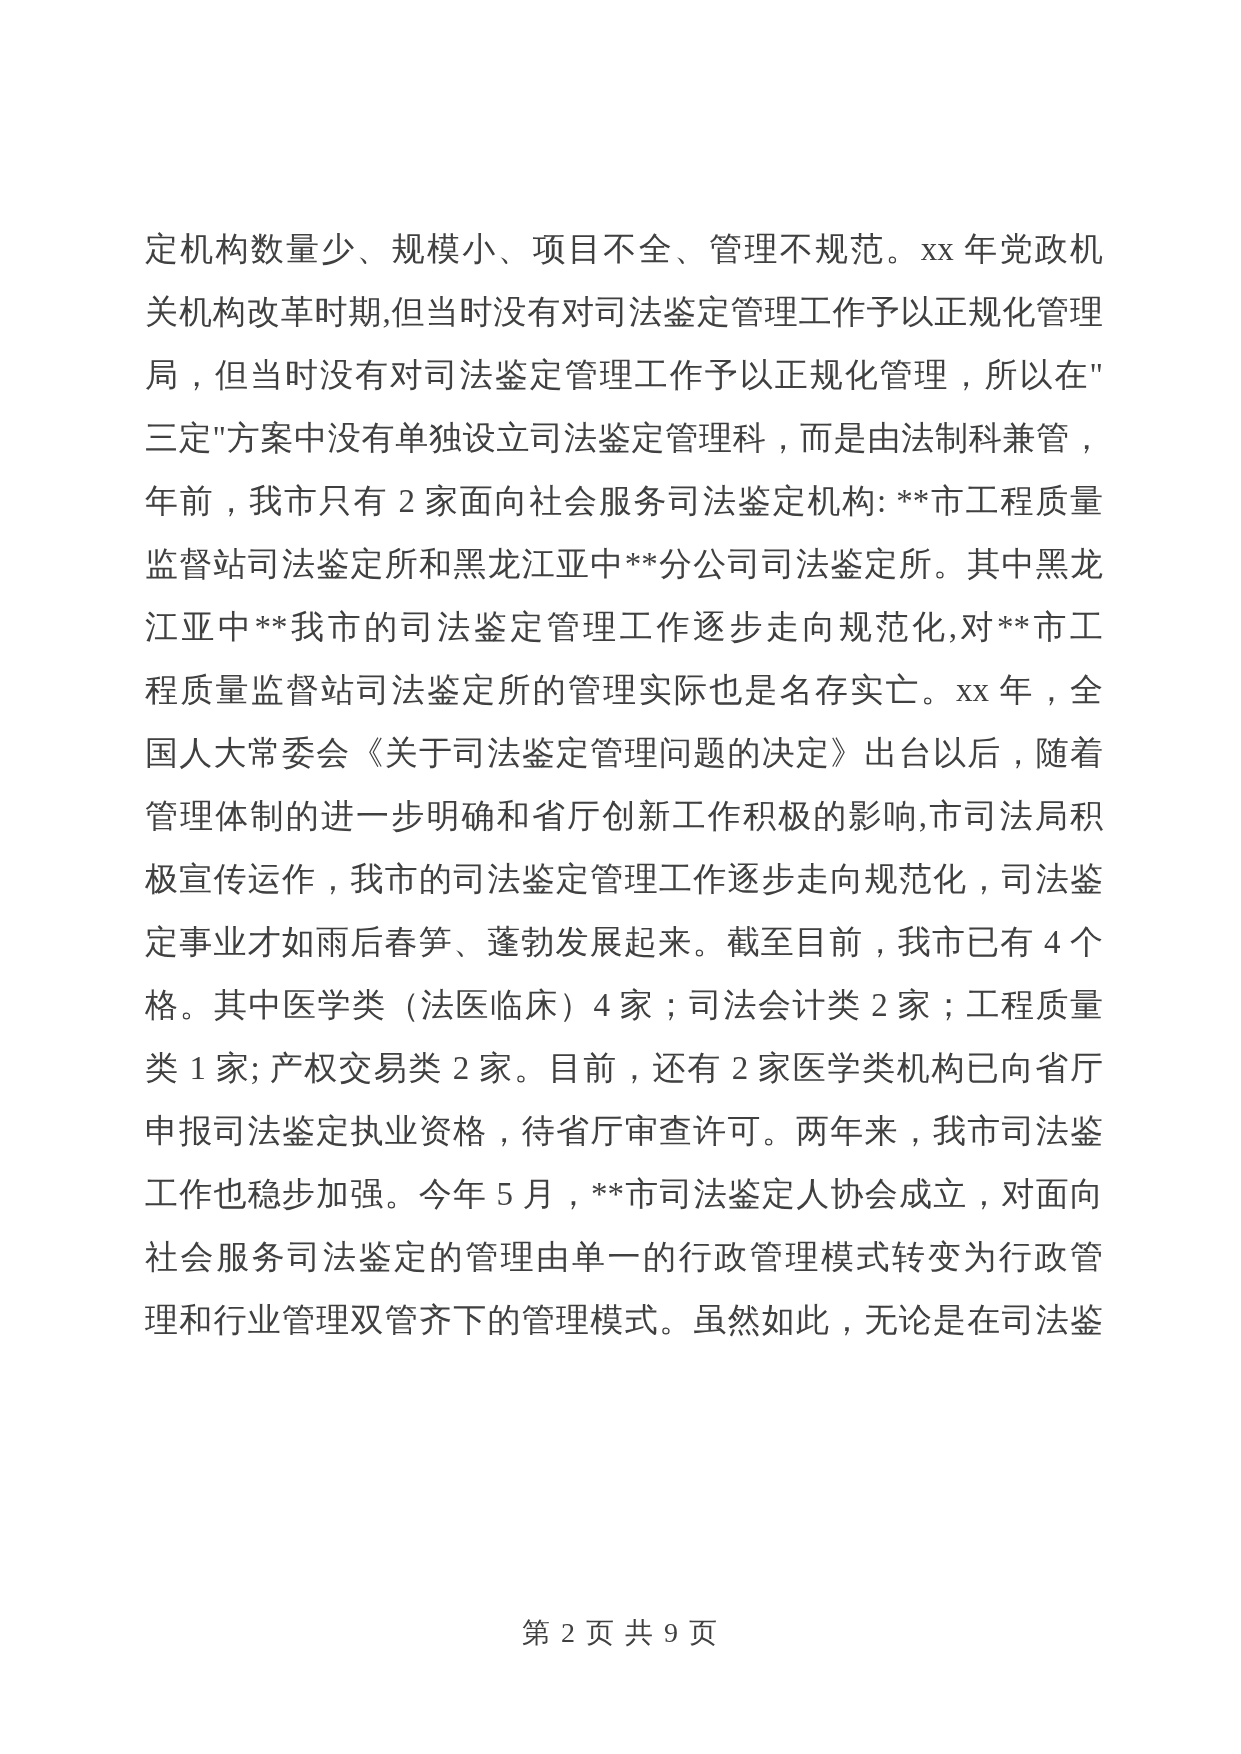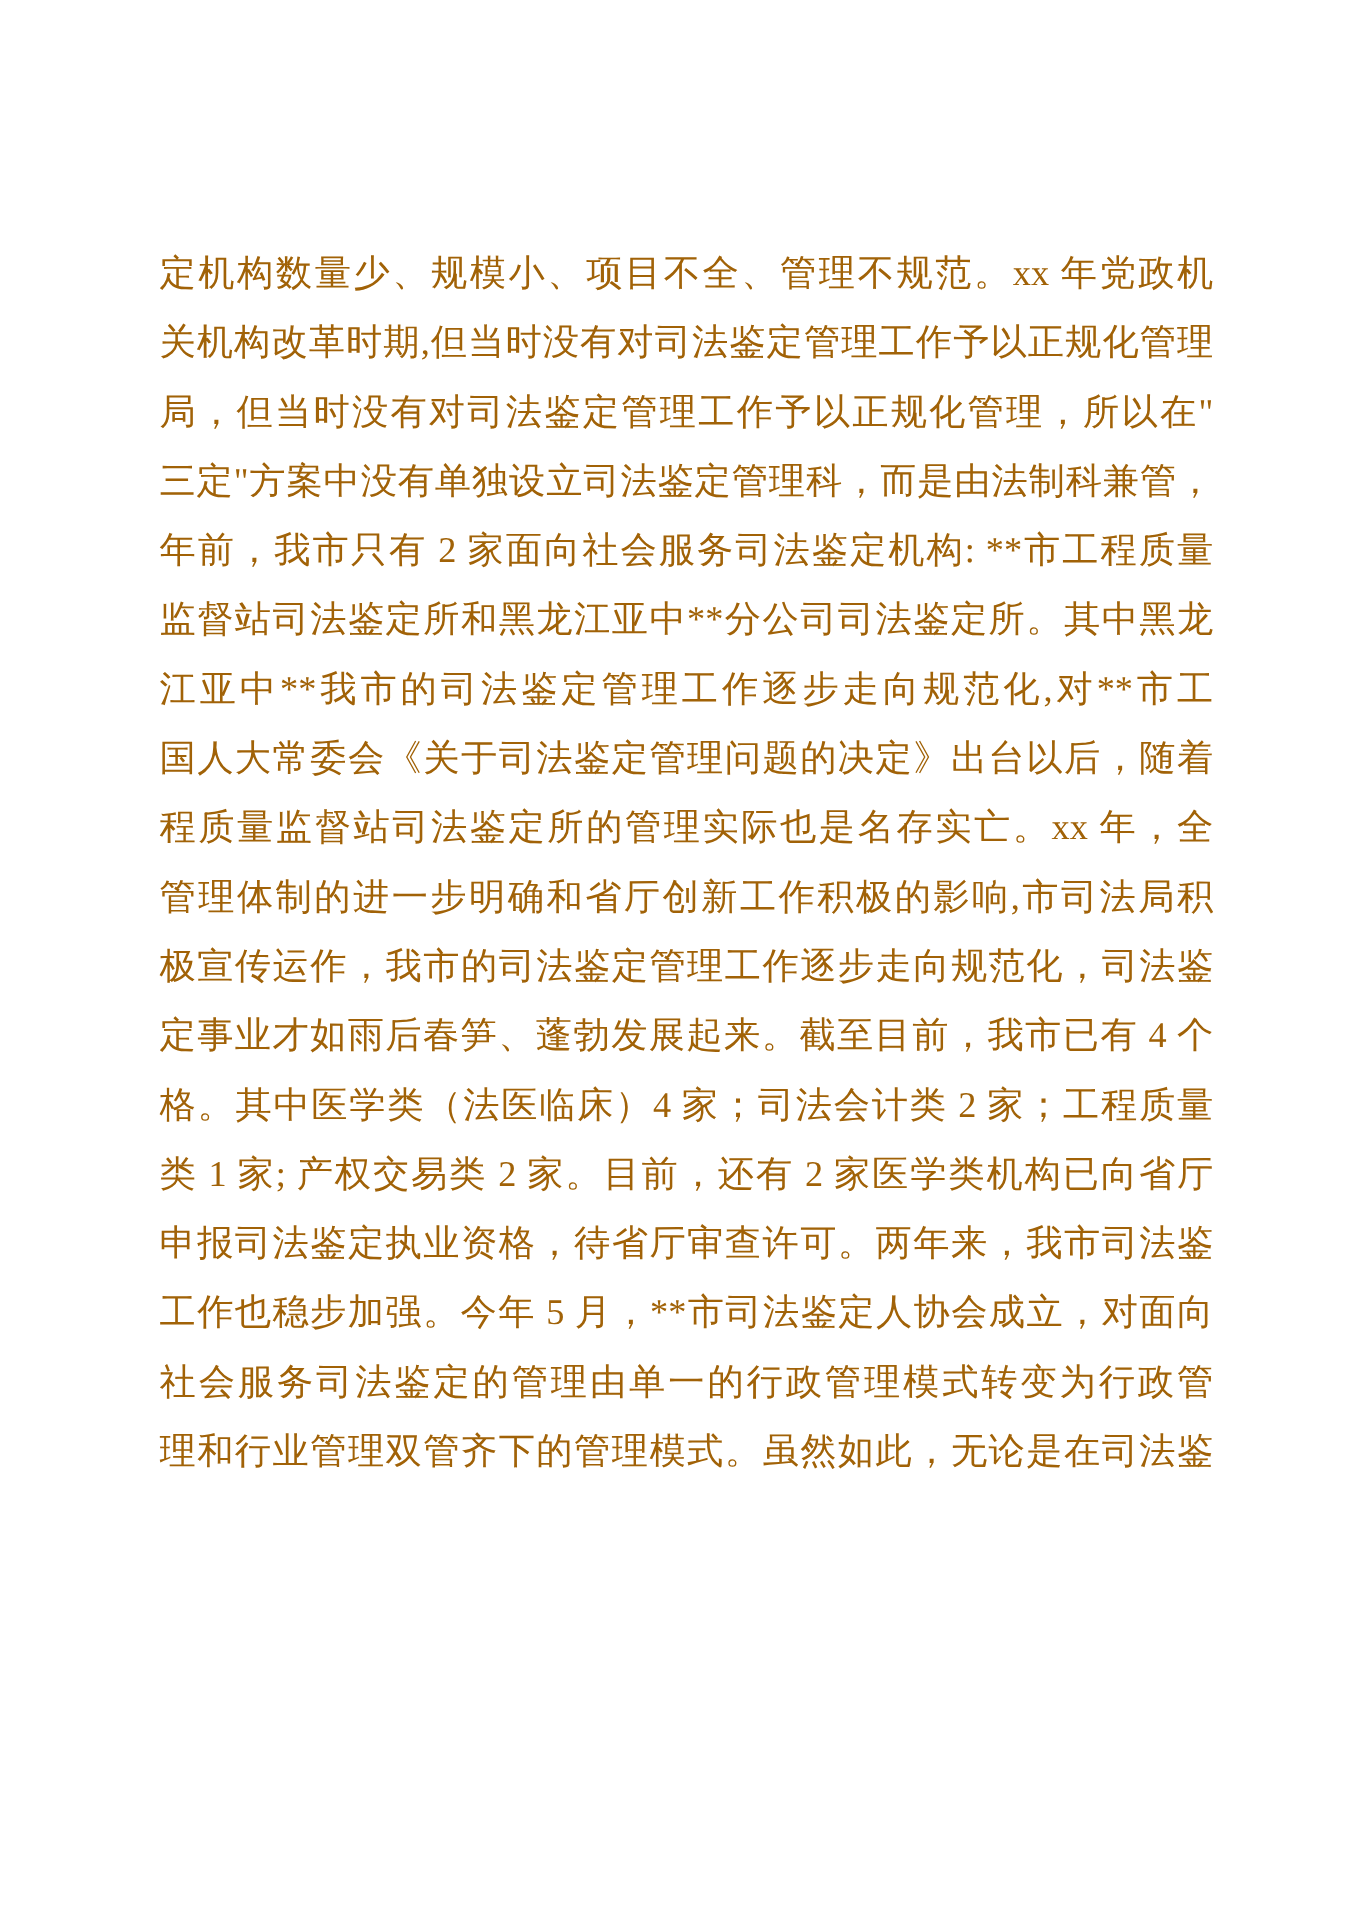--- a/index.html
+++ b/index.html
@@ -5,21 +5,21 @@
   html, body {
     margin: 0;
     padding: 0;
     background: #ffffff;
   }
   .page {
     position: relative;
     width: 1241px;
     height: 1754px;
     background: #ffffff;
-    color: #a16207;
+    color: #404040;
     font-family: "Liberation Serif", "DejaVu Serif", serif;
     overflow: hidden;
   }
   .body-text {
     position: absolute;
     left: 145px;
     top: 218px;
     width: 958px;
   }
   .line {
@@ -50,25 +50,26 @@
 
 <div class="page">
   <div class="body-text">
     <div class="line">定机构数量少、规模小、项目不全、管理不规范。xx 年党政机</div>
     <div class="line">关机构改革时期,但当时没有对司法鉴定管理工作予以正规化管理</div>
     <div class="line">局，但当时没有对司法鉴定管理工作予以正规化管理，所以在"</div>
     <div class="line">三定"方案中没有单独设立司法鉴定管理科，而是由法制科兼管，</div>
     <div class="line">年前，我市只有 2 家面向社会服务司法鉴定机构: **市工程质量</div>
     <div class="line">监督站司法鉴定所和黑龙江亚中**分公司司法鉴定所。其中黑龙</div>
     <div class="line">江亚中**我市的司法鉴定管理工作逐步走向规范化,对**市工</div>
+    <div class="line">程质量监督站司法鉴定所的管理实际也是名存实亡。xx 年，全</div>
     <div class="line">国人大常委会《关于司法鉴定管理问题的决定》出台以后，随着</div>
-    <div class="line">程质量监督站司法鉴定所的管理实际也是名存实亡。xx 年，全</div>
     <div class="line">管理体制的进一步明确和省厅创新工作积极的影响,市司法局积</div>
     <div class="line">极宣传运作，我市的司法鉴定管理工作逐步走向规范化，司法鉴</div>
     <div class="line">定事业才如雨后春笋、蓬勃发展起来。截至目前，我市已有 4 个</div>
     <div class="line">格。其中医学类（法医临床）4 家；司法会计类 2 家；工程质量</div>
     <div class="line">类 1 家; 产权交易类 2 家。目前，还有 2 家医学类机构已向省厅</div>
     <div class="line">申报司法鉴定执业资格，待省厅审查许可。两年来，我市司法鉴</div>
     <div class="line">工作也稳步加强。今年 5 月，**市司法鉴定人协会成立，对面向</div>
     <div class="line">社会服务司法鉴定的管理由单一的行政管理模式转变为行政管</div>
     <div class="line">理和行业管理双管齐下的管理模式。虽然如此，无论是在司法鉴</div>
   </div>
+  <div class="footer">第 2 页 共 9 页</div>
 </div>
 
 </body></html>

